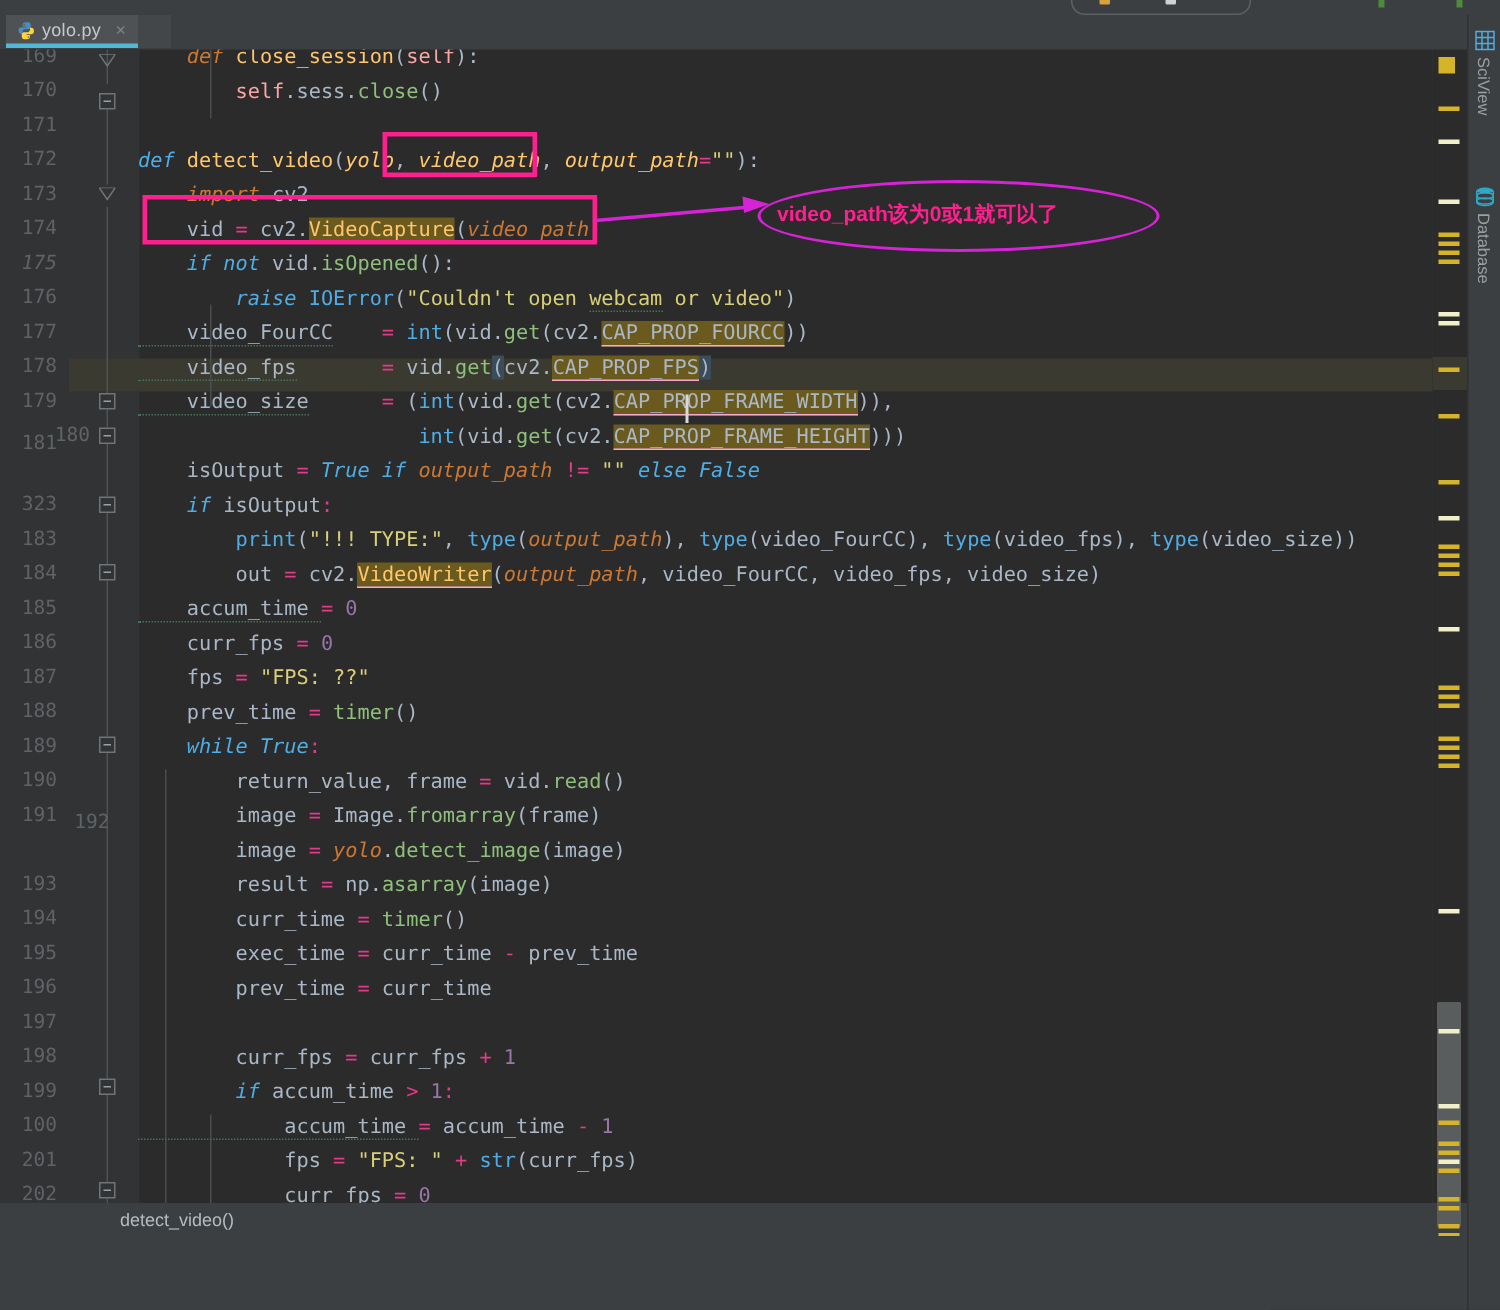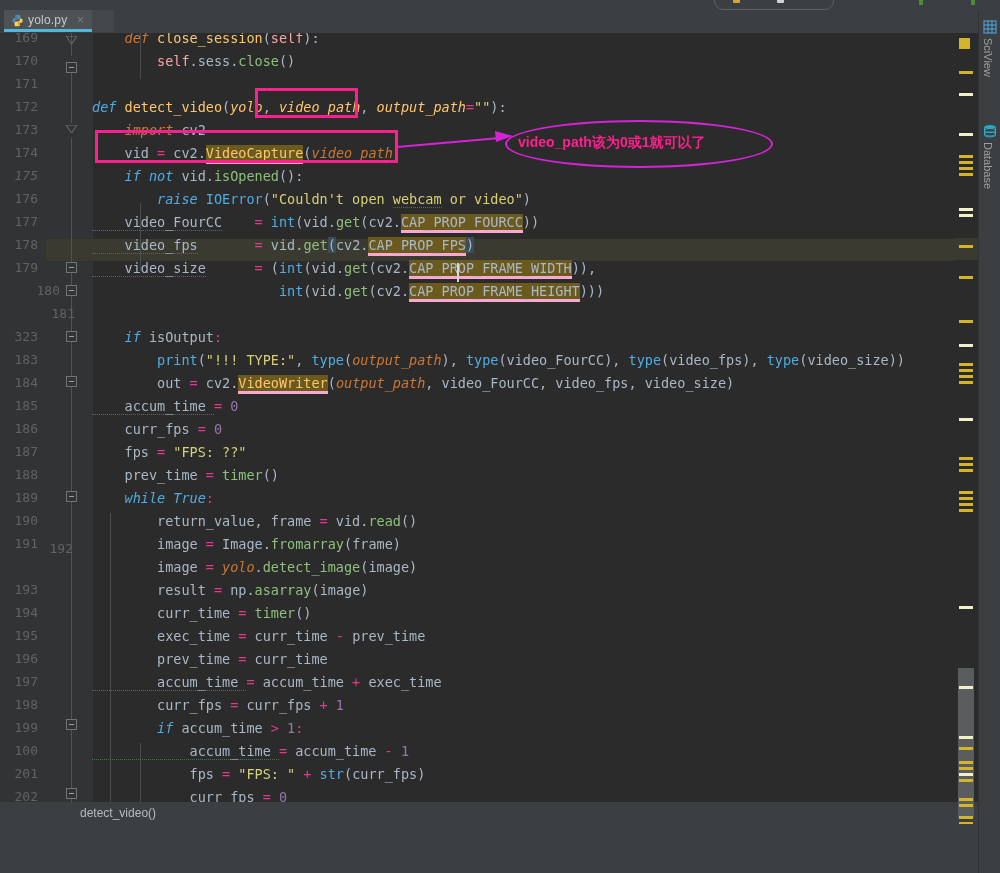--- a/index.html
+++ b/index.html
@@ -39,21 +39,21 @@
     font-family:"DejaVu Sans Mono",monospace;color:#a9b7c6;}
   .rowhl{position:absolute;left:46px;width:909px;height:22.85px;background:#3b3a31;} .kwi{color:#cc7832;font-style:italic;}
   .ckw{color:#4eade5;font-style:italic;}
   .fn{color:#ffc66d;} .call{color:#8ec07c;}
   .str{color:#d9cf77;} .num{color:#9876aa;}
   .op{color:#e5398a;}
   .par{color:#a9b7c6;} .ident{color:#a9b7c6;} .self{color:#fca5a5;}
   .param{color:#cc7832;font-style:italic;} .paramy{color:#ffc66d;font-style:italic;}
   .blue{color:#4eade5;}
   .brace{background:#3b4c5a;}
-  .warn-u{background:#6b5a1e;border-bottom:3px solid #f9a8d4;}
+  .warn-u{background:#6b5a1e;border-bottom:1px solid #f9a8d4;}
   .errspell{border-bottom:1px dotted #49705a;}
   .wavy{border-bottom:1px dotted #4e6e56;}
 
   
   #caret{position:absolute;left:457px;top:230px;width:2px;height:19px;background:#d8d8d8;}
 
   
   .fold{position:absolute;left:66px;width:11px;height:11px;border:1px solid #6f7578;
     background:#313335;box-sizing:border-box;}
   .fold:after{content:"";position:absolute;left:2px;top:4px;width:5px;height:1px;background:#9aa0a3;}
@@ -155,21 +155,21 @@
   <div class="lineno" style="top:40px;">171</div>
   <div class="lineno" style="top:63px;">172</div>
   <div class="lineno" style="top:86px;">173</div>
   <div class="lineno" style="top:109px;">174</div>
   <div class="lineno" style="top:132px;font-style:italic;">175</div>
   <div class="lineno" style="top:155px;">176</div>
   <div class="lineno" style="top:178px;">177</div>
   <div class="lineno" style="top:201px;">178</div>
   <div class="lineno" style="top:224px;">179</div>
   <div class="lineno" style="top:247px;padding-left:22px;">180</div>
-  <div class="lineno" style="top:270px;margin-left:37px;">181</div>
+  <div class="lineno" style="top:252px;">181</div>
   <div class="lineno" style="top:293px;">323</div>
   <div class="lineno" style="top:316px;">183</div>
   <div class="lineno" style="top:339px;">184</div>
   <div class="lineno" style="top:362px;">185</div>
   <div class="lineno" style="top:385px;">186</div>
   <div class="lineno" style="top:408px;">187</div>
   <div class="lineno" style="top:431px;">188</div>
   <div class="lineno" style="top:454px;">189</div>
   <div class="lineno" style="top:477px;">190</div>
   <div class="lineno" style="top:500px;">191</div>
@@ -190,36 +190,36 @@
   <div class="code" style="top:40px;"></div>
   <div class="code" style="top:63px;"><span class="ckw">def </span><span class="fn">detect_video</span><span class="par">(</span><span class="paramy">yolo</span><span class="par">, </span><span class="paramy">video_path</span><span class="par">, </span><span class="paramy">output_path</span><span class="op">=</span><span class="str">""</span><span class="par">):</span></div>
   <div class="code" style="top:86px;"><span class="kwi">    import </span><span class="ident">cv2</span></div>
   <div class="code" style="top:109px;"><span class="ident">    vid </span><span class="op">= </span><span class="ident">cv2.</span><span class="warn-u"><span class="fn">VideoCapture</span></span><span class="par">(</span><span class="param">video_path</span><span class="par">)</span></div>
   <div class="code" style="top:132px;"><span class="ckw">    if not </span><span class="ident">vid</span><span class="par">.</span><span class="call">isOpened</span><span class="par">():</span></div>
   <div class="code" style="top:155px;"><span class="ckw">        raise </span><span class="blue">IOError</span><span class="par">(</span><span class="str">"Couldn't open </span><span class="str wavy">webcam</span><span class="str"> or video"</span><span class="par">)</span></div>
   <div class="code" style="top:178px;"><span class="ident errspell">    video_FourCC</span><span class="ident">    </span><span class="op">= </span><span class="blue">int</span><span class="par">(</span><span class="ident">vid</span><span class="par">.</span><span class="call">get</span><span class="par">(</span><span class="ident">cv2.</span><span class="warn-u">CAP_PROP_FOURCC</span><span class="par">))</span></div>
   <div class="code" style="top:201px;"><span class="ident errspell">    video_fps</span><span class="ident">       </span><span class="op">= </span><span class="ident">vid</span><span class="par">.</span><span class="call">get</span><span class="par brace">(</span><span class="ident">cv2.</span><span class="warn-u">CAP_PROP_FPS</span><span class="par brace">)</span></div>
   <div class="code" style="top:224px;"><span class="ident errspell">    video_size</span><span class="ident">      </span><span class="op">= </span><span class="par">(</span><span class="blue">int</span><span class="par">(</span><span class="ident">vid</span><span class="par">.</span><span class="call">get</span><span class="par">(</span><span class="ident">cv2.</span><span class="warn-u">CAP_PROP_FRAME_WIDTH</span><span class="par">)),</span></div>
   <div class="code" style="top:247px;"><span class="ident">                       </span><span class="blue">int</span><span class="par">(</span><span class="ident">vid</span><span class="par">.</span><span class="call">get</span><span class="par">(</span><span class="ident">cv2.</span><span class="warn-u">CAP_PROP_FRAME_HEIGHT</span><span class="par">)))</span></div>
+  <div class="code" style="top:270px;"><span class="ident">    isOutput </span><span class="op">= </span><span class="ckw">True if </span><span class="param">output_path </span><span class="op">!= </span><span class="str">"" </span><span class="ckw">else False</span></div>
   <div class="code" style="top:293px;"><span class="ckw">    if </span><span class="ident">isOutput</span><span class="op">:</span></div>
   <div class="code" style="top:316px;"><span class="ident">        </span><span class="blue">print</span><span class="par">(</span><span class="str">"!!! TYPE:"</span><span class="par">, </span><span class="blue">type</span><span class="par">(</span><span class="param">output_path</span><span class="par">), </span><span class="blue">type</span><span class="par">(</span><span class="ident">video_FourCC</span><span class="par">), </span><span class="blue">type</span><span class="par">(</span><span class="ident">video_fps</span><span class="par">), </span><span class="blue">type</span><span class="par">(</span><span class="ident">video_size</span><span class="par">))</span></div>
   <div class="code" style="top:339px;"><span class="ident">        out </span><span class="op">= </span><span class="ident">cv2.</span><span class="warn-u"><span class="fn">VideoWriter</span></span><span class="par">(</span><span class="param">output_path</span><span class="par">, </span><span class="ident">video_FourCC, video_fps, video_size</span><span class="par">)</span></div>
   <div class="code" style="top:362px;"><span class="ident errspell">    accum_time </span><span class="op">= </span><span class="num">0</span></div>
   <div class="code" style="top:385px;"><span class="ident">    curr_fps </span><span class="op">= </span><span class="num">0</span></div>
   <div class="code" style="top:408px;"><span class="ident">    fps </span><span class="op">= </span><span class="str">"FPS: ??"</span></div>
   <div class="code" style="top:431px;"><span class="ident">    prev_time </span><span class="op">= </span><span class="call">timer</span><span class="par">()</span></div>
   <div class="code" style="top:454px;"><span class="ckw">    while True</span><span class="op">:</span></div>
   <div class="code" style="top:477px;"><span class="ident">        return_value, frame </span><span class="op">= </span><span class="ident">vid</span><span class="par">.</span><span class="call">read</span><span class="par">()</span></div>
   <div class="code" style="top:500px;text-align:center;"><span class="ident">        image </span><span class="op">= </span><span class="ident">Image</span><span class="par">.</span><span class="call">fromarray</span><span class="par">(</span><span class="ident">frame</span><span class="par">)</span></div>
   <div class="code" style="top:523px;"><span class="ident">        image </span><span class="op">= </span><span class="param">yolo</span><span class="par">.</span><span class="call">detect_image</span><span class="par">(</span><span class="ident">image</span><span class="par">)</span></div>
   <div class="code" style="top:546px;"><span class="ident">        result </span><span class="op">= </span><span class="ident">np</span><span class="par">.</span><span class="call">asarray</span><span class="par">(</span><span class="ident">image</span><span class="par">)</span></div>
   <div class="code" style="top:592px;"><span class="ident">        exec_time </span><span class="op">= </span><span class="ident">curr_time </span><span class="op">- </span><span class="ident">prev_time</span></div>
   <div class="code" style="top:569px;"><span class="ident">        curr_time </span><span class="op">= </span><span class="call">timer</span><span class="par">()</span></div>
   <div class="code" style="top:615px;"><span class="ident">        prev_time </span><span class="op">= </span><span class="ident">curr_time</span></div>
-  <div class="code" style="top:638px;"><span class="ident errspell">        accum_time </span><span class="op">= </span><span class="ident">accum_time </span><span class="op">+ </span><span class="ident">exec_time</span></div>
   <div class="code" style="top:661px;"><span class="ident">        curr_fps </span><span class="op">= </span><span class="ident">curr_fps </span><span class="op">+ </span><span class="num">1</span></div>
   <div class="code" style="top:684px;"><span class="ckw">        if </span><span class="ident">accum_time </span><span class="op">&gt; </span><span class="num">1</span><span class="op">:</span></div>
   <div class="code" style="top:707px;"><span class="ident errspell">            accum_time </span><span class="op">= </span><span class="ident">accum_time </span><span class="op">- </span><span class="num">1</span></div>
   <div class="code" style="top:730px;"><span class="ident">            fps </span><span class="op">= </span><span class="str">"FPS: " </span><span class="op">+ </span><span class="blue">str</span><span class="par">(</span><span class="ident">curr_fps</span><span class="par">)</span></div>
   <div class="code" style="top:753px;"><span class="ident">            curr_fps </span><span class="op">= </span><span class="num">0</span></div>
 
   <div id="caret"></div>
 </div>
 
 <div id="errorstripe">

